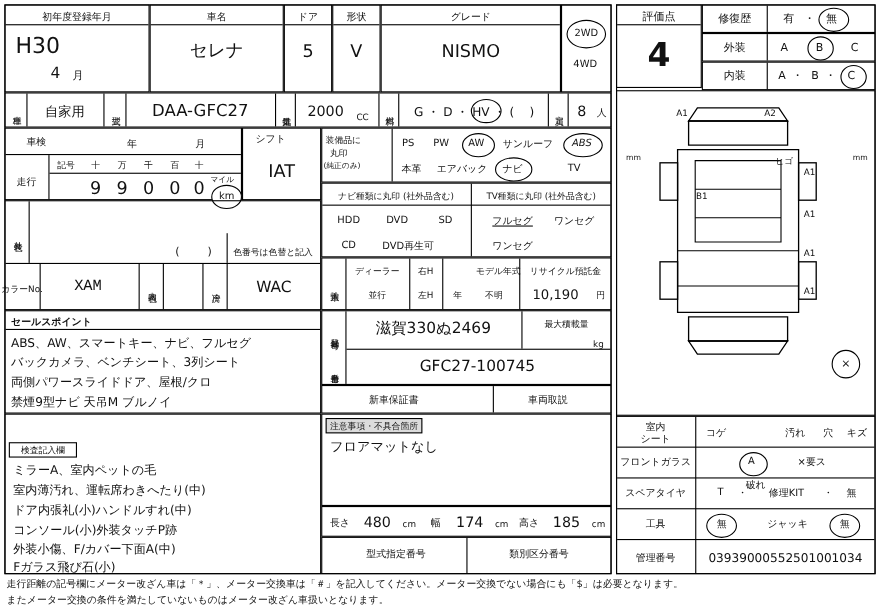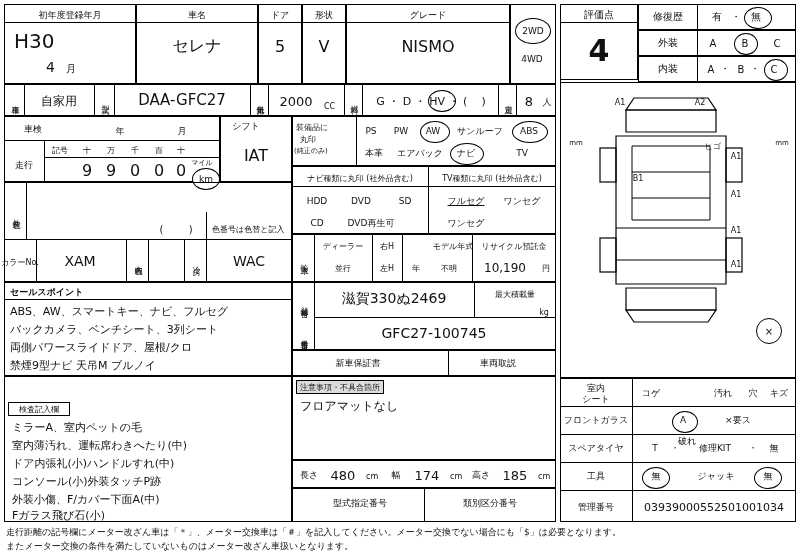--- a/index.html
+++ b/index.html
@@ -155,21 +155,21 @@
   <div class="bx bd" style="left:292px;top:116px;width:264px;height:50px;"></div>
   <div class="t f8" style="left:296px;top:122px;width:58px;height:12px;">装備品に</div>
   <div class="t f8" style="left:300px;top:134px;width:40px;height:12px;">丸印</div>
   <div class="t f7" style="left:294px;top:146px;width:62px;height:10px;">(純正のみ)</div>
   <div class="vl" style="left:356px;top:117px;height:48px;"></div>
   <div class="t ctr f9" style="left:358px;top:124px;width:26px;height:14px;">PS</div>
   <div class="t ctr f9" style="left:388px;top:124px;width:26px;height:14px;">PW</div>
   <div class="t ctr f9" style="left:420px;top:124px;width:26px;height:14px;">AW</div>
   <div class="ell" style="position:absolute;left:420px;top:121px;width:28px;height:20px;"></div>
   <div class="t ctr f9" style="left:452px;top:124px;width:56px;height:14px;">サンルーフ</div>
-  <div class="t ctr f9" style="left:514px;top:124px;width:30px;height:14px;">ABS</div>
+  <div class="t ctr f9" style="left:514px;top:124px;width:30px;height:14px;font-style:italic;">ABS</div>
   <div class="ell" style="position:absolute;left:512px;top:121px;width:34px;height:20px;"></div>
   <div class="t ctr f9" style="left:358px;top:146px;width:32px;height:14px;">本革</div>
   <div class="t ctr f9" style="left:396px;top:146px;width:48px;height:14px;">エアバック</div>
   <div class="t ctr f9" style="left:450px;top:146px;width:32px;height:14px;">ナビ</div>
   <div class="ell" style="position:absolute;left:450px;top:143px;width:32px;height:20px;"></div>
   <div class="t ctr f9" style="left:506px;top:146px;width:32px;height:14px;">TV</div>
 
   <div class="bx bd" style="left:292px;top:166px;width:264px;height:68px;"></div>
   <div class="vl" style="left:428px;top:167px;height:66px;"></div>
   <div class="hl" style="left:293px;top:186px;width:262px;"></div>
@@ -187,21 +187,21 @@
   <div class="bx bd" style="left:4px;top:182px;width:288px;height:100px;"></div>
   <div class="t ctr f8 vert" style="left:8px;top:194px;width:14px;height:40px;">外装色</div>
   <div class="vl" style="left:26px;top:183px;height:56px;"></div>
   <div class="hl" style="left:5px;top:239px;width:286px;"></div>
   <div class="t ctr f10" style="left:148px;top:222px;width:56px;height:14px;">(        )</div>
   <div class="t f8" style="left:212px;top:224px;width:80px;height:12px;">色番号は色替と記入</div>
   <div class="vl" style="left:206px;top:212px;height:27px;"></div>
 
   <div class="t ctr f8" style="left:8px;top:250px;width:24px;height:24px;">カラーNo.</div>
   <div class="vl" style="left:36px;top:240px;height:41px;"></div>
-  <div class="t ctr f14" style="left:38px;top:250px;width:84px;height:22px;">XAM</div>
+  <div class="t ctr f14" style="left:38px;top:250px;width:84px;height:22px;font-family:Liberation Mono, monospace;">XAM</div>
   <div class="vl" style="left:126px;top:240px;height:41px;"></div>
   <div class="t ctr f8 vert" style="left:130px;top:244px;width:14px;height:32px;">内装色</div>
   <div class="vl" style="left:148px;top:240px;height:41px;"></div>
   <div class="vl" style="left:184px;top:240px;height:41px;"></div>
   <div class="t ctr f8 vert" style="left:188px;top:248px;width:14px;height:26px;">冷房</div>
   <div class="vl" style="left:206px;top:240px;height:41px;"></div>
   <div class="t ctr f14" style="left:210px;top:250px;width:78px;height:22px;">WAC</div>
 
   <div class="bx bd" style="left:292px;top:234px;width:264px;height:48px;"></div>
   <div class="t ctr f8 vert" style="left:296px;top:244px;width:14px;height:30px;">輸入車</div>

